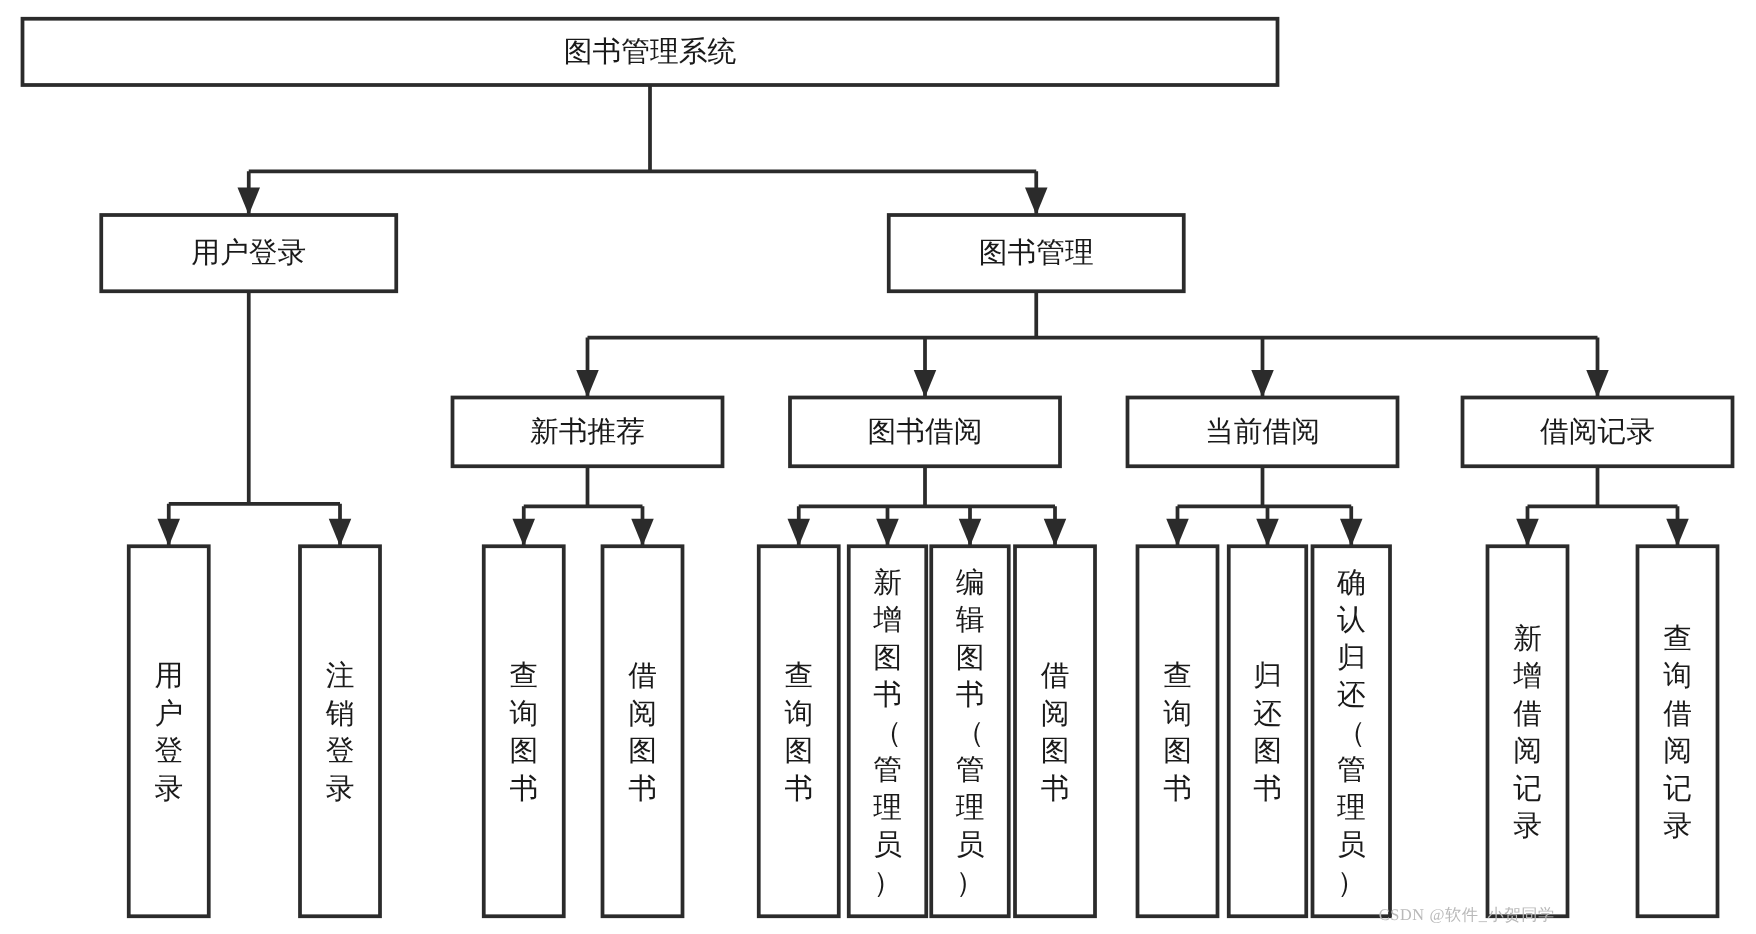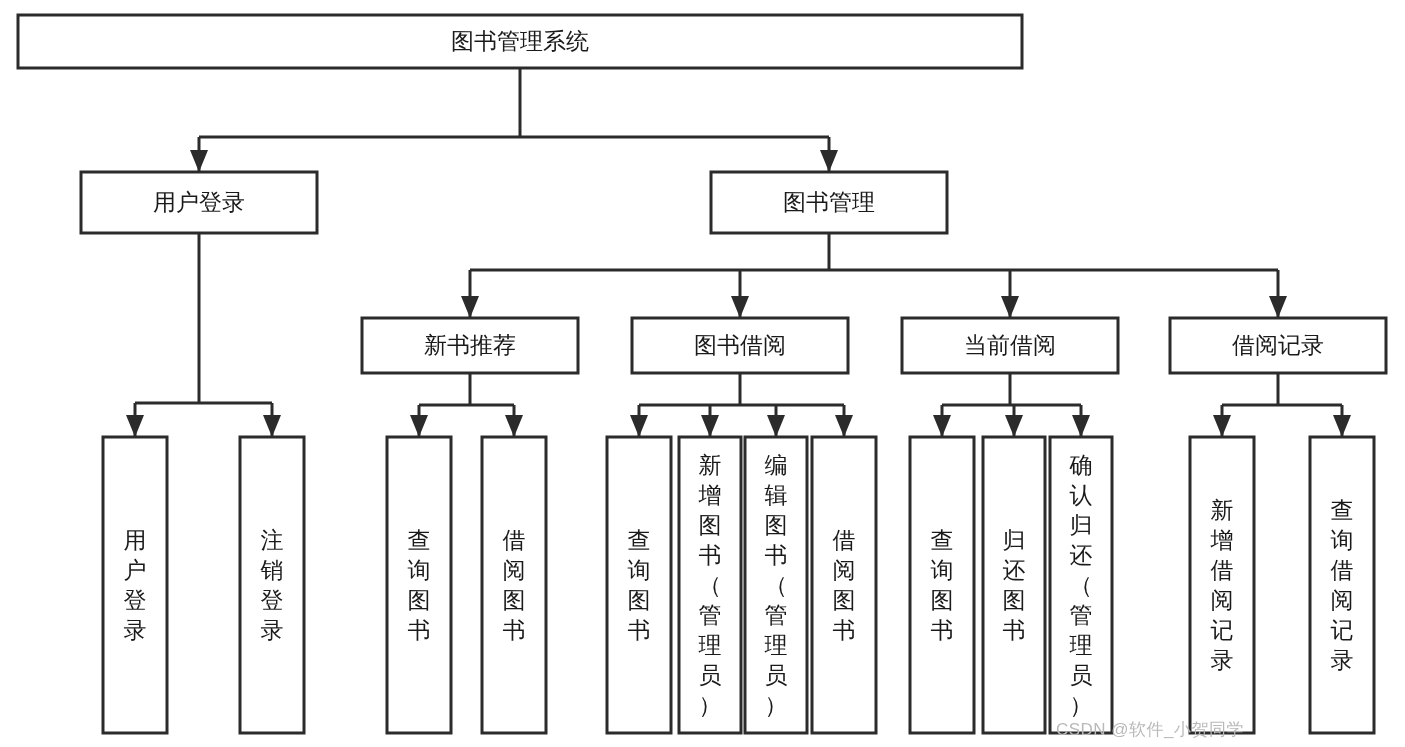--- a/index.html
+++ b/index.html
@@ -52,22 +52,22 @@
     fill: none;
   }
   .arrow-head {
     fill: #2b2b2b;
     stroke: none;
   }
   .watermark {
     position: absolute;
     right: 8px;
     bottom: 6px;
-    font-family: Liberation Sans, sans-serif;
-    font-size: 17px;
+    font-family: Liberation Serif, serif;
+    font-size: 13px;
     color: #b9b9b9;
     letter-spacing: 0.5px;
     white-space: nowrap;
     pointer-events: none;
     user-select: none;
   }
 </style>
 </head>
 <body>
 

